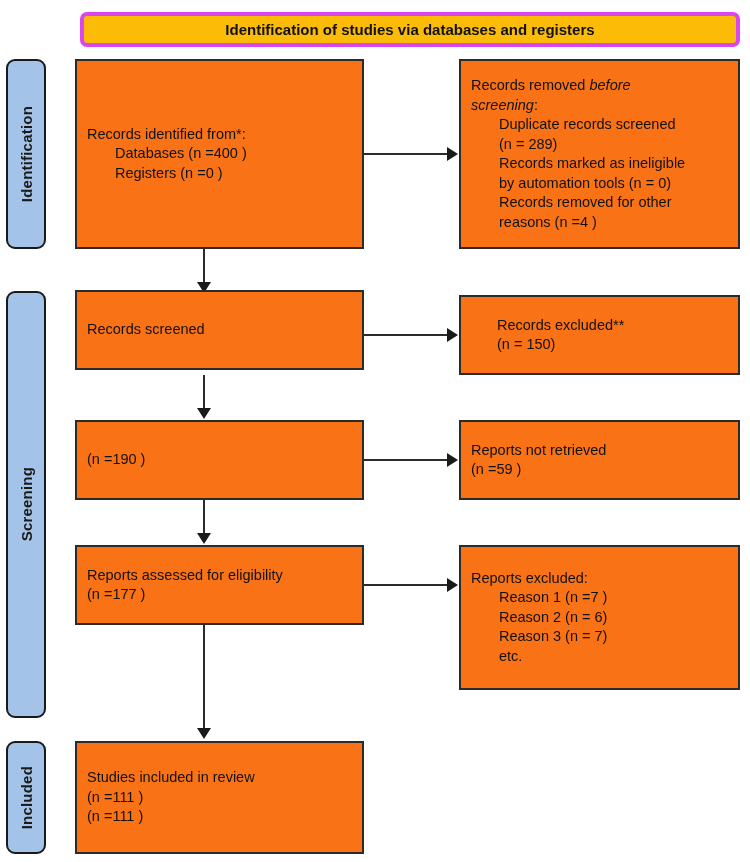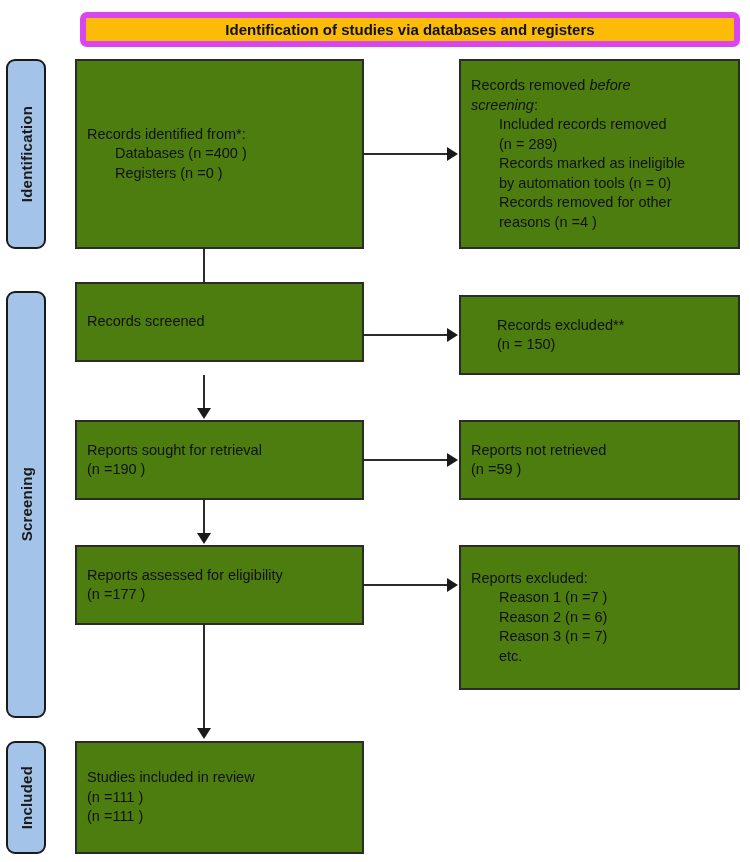--- a/index.html
+++ b/index.html
@@ -37,38 +37,38 @@
     font-size: 15px;
     color: #1a1a1a;
     letter-spacing: 0.2px;
     white-space: nowrap;
   }
 
   
   .banner {
     position: absolute;
     background: #fbbb06;
-    border: 6px solid #d946ef;
+    border: 4px solid #d946ef;
     border-radius: 7px;
     box-sizing: border-box;
     display: flex;
     align-items: center;
     justify-content: center;
   }
   .banner .banner-label {
     font-weight: bold;
     font-size: 15px;
     color: #111111;
     text-align: center;
   }
 
   
   .box {
     position: absolute;
-    background: #4d7c0f;
+    background: #f97316;
     border: 2px solid #2b2b2b;
     box-sizing: border-box;
     display: flex;
     align-items: center;
   }
   .box .box-text {
     padding: 0 10px;
     font-size: 14.5px;
     line-height: 19.5px;
     color: #111111;
@@ -137,57 +137,56 @@
       <span class="line">Records identified from*:</span>
       <span class="indent">Databases (n =400 )</span>
       <span class="indent">Registers (n =0 )</span>
     </div>
   </div>
 
   <div class="box" style="left:459px; top:59px; width:281px; height:190px;">
     <div class="box-text">
       <span class="line"><span>Records removed </span><span class="italic">before</span></span>
       <span class="cont"><span class="italic">screening</span><span>:</span></span>
-      <span class="indent">Included records removed</span>
+      <span class="indent">Duplicate records screened</span>
       <span class="indent">(n = 289)</span>
       <span class="indent">Records marked as ineligible</span>
       <span class="indent">by automation tools (n = 0)</span>
       <span class="indent">Records removed for other</span>
       <span class="indent">reasons (n =4 )</span>
     </div>
   </div>
 
   <div class="conn conn-h" style="left:364px; top:153px; width:84px;"></div>
   <div class="arrow-right" style="left:447px; top:147px;"></div>
 
   <div class="conn conn-v" style="left:203px; top:249px; height:35px;"></div>
   <div class="arrow-down" style="left:197px; top:282px;"></div>
 
-  <div class="box" style="left:75px; top:282px; width:289px; height:80px;">
+  <div class="box" style="left:75px; top:290px; width:289px; height:80px;">
     <div class="box-text">
       <span class="line">Records screened</span>
     </div>
   </div>
 
   <div class="box" style="left:459px; top:295px; width:281px; height:80px;padding-left:26px;">
     <div class="box-text">
       <span class="line">Records excluded**</span>
       <span class="cont">(n = 150)</span>
     </div>
   </div>
 
   <div class="conn conn-h" style="left:364px; top:334px; width:84px;"></div>
   <div class="arrow-right" style="left:447px; top:328px;"></div>
 
   <div class="conn conn-v" style="left:203px; top:375px; height:35px;"></div>
   <div class="arrow-down" style="left:197px; top:408px;"></div>
 
   <div class="box" style="left:75px; top:420px; width:289px; height:80px;">
     <div class="box-text">
-      <span class="line">Reports sought for retrieval</span>
       <span class="cont">(n =190 )</span>
     </div>
   </div>
 
   <div class="box" style="left:459px; top:420px; width:281px; height:80px;">
     <div class="box-text">
       <span class="line">Reports not retrieved</span>
       <span class="cont">(n =59 )</span>
     </div>
   </div>

